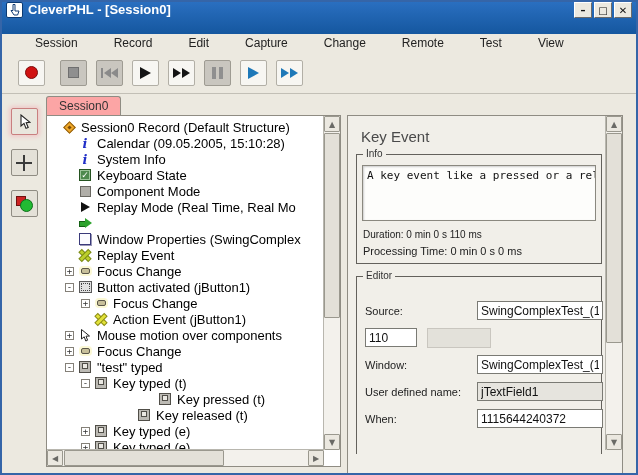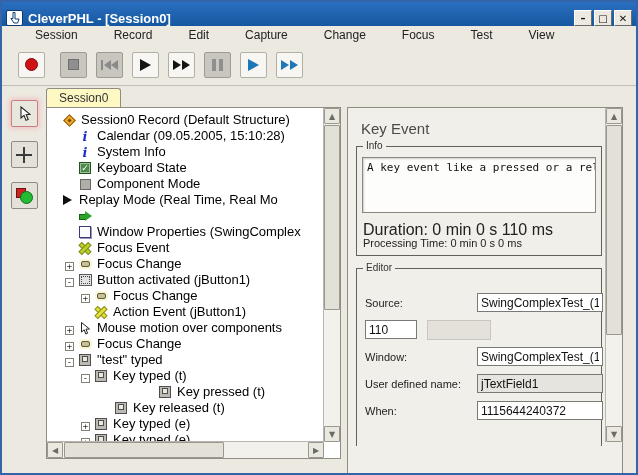--- a/index.html
+++ b/index.html
@@ -6,22 +6,22 @@
   html,body { background:#777; }
   body { font-family:"Liberation Sans", sans-serif; }
 
   .window{
     position:relative; width:638px; height:475px;
     background:#ece9e0; border:2px solid #3565a8; overflow:hidden;
   }
 
   
   .titlebar{
-    height:24px; background:linear-gradient(#2a6fc0,#15579f);
-    display:flex; align-items:flex-end; padding:0 4px; color:#fff;
+    height:32px; background:linear-gradient(#2a6fc0,#15579f);
+    display:flex; align-items:flex-start; padding:0 4px; color:#fff;
   }
   .title-icon{
     width:17px;height:16px;background:#fff;border:1px solid #0c3a72;border-radius:2px;
     display:flex;align-items:center;justify-content:center;margin-right:5px;flex:none;
   }
   .title-text{ font-size:13px; font-weight:bold; flex:1; white-space:nowrap; overflow:hidden; }
   .win-controls{ display:flex; gap:2px; }
   .win-btn{
     width:18px;height:16px;background:#ece9e0;border:1px solid #fff;
     border-right-color:#6a6a6a;border-bottom-color:#6a6a6a;
@@ -68,32 +68,32 @@
   .g-plus{ position:relative; width:16px; height:16px; }
   .g-plus::before{ content:""; position:absolute; left:0; right:0; top:7px; height:2px; background:#3a3a3a; }
   .g-plus::after{ content:""; position:absolute; top:0; bottom:0; left:7px; width:2px; background:#3a3a3a; }
   .g-recobj{ position:relative; width:17px; height:16px; }
   .g-recobj::before{ content:""; position:absolute; left:0; top:0; width:8px; height:8px; background:#cc2222; border:1px solid #701010; }
   .g-recobj::after{ content:""; position:absolute; right:0; bottom:0; width:11px; height:11px; border-radius:50%; background:#22bb33; border:1px solid #0e6e1a; }
 
   
   .tab{
     position:absolute; left:44px; top:2px; height:19px; padding:0 12px;
-    background:#fef9c3; border:1px solid #8f8c83; border-bottom:none;
+    background:#fca5a5; border:1px solid #8f8c83; border-bottom:none;
     border-radius:3px 3px 0 0; font-size:12px; color:#333; display:flex; align-items:center;
   }
 
   
   .panel{ position:absolute; background:#f1efe9; border:1px solid #8f8c83; }
   .tree-panel{ left:44px; top:21px; width:295px; height:352px; background:#fff; }
   .detail-panel{ left:345px; top:21px; width:276px; height:425px; }
 
   
   .tree{ position:absolute; left:0; top:0; width:277px; height:334px; overflow:hidden; padding-top:3px; background:#fff; }
-  .tree-row{ height:16px; display:flex; align-items:flex-end; font-size:13px; color:#000; white-space:nowrap; }
+  .tree-row{ height:16px; display:flex; align-items:center; font-size:13px; color:#000; white-space:nowrap; }
   .handle{
     width:9px;height:9px;flex:none;border:1px solid #848078;background:#fff;
     font-size:9px;line-height:7px;text-align:center;color:#333;margin-right:3px;
     font-family:"DejaVu Sans Mono", monospace;
   }
   .handle.empty{ visibility:hidden; }
   .tico{ width:16px; height:14px; flex:none; display:flex; align-items:center; justify-content:center; margin-right:4px; }
   .tlabel{ white-space:nowrap; }
 
   
@@ -136,21 +136,21 @@
   .detail-title{ position:absolute; left:13px; top:12px; font-size:15px; color:#4a4a4a; }
   .groupbox{ position:absolute; left:8px; width:246px; border:1px solid #63615c; }
   .gb-legend{ position:absolute; top:-7px; left:6px; background:#f1efe9; padding:0 3px; font-size:10px; color:#333; }
   .info-box{ top:38px; height:110px; }
   .info-text{
     position:absolute; left:5px; right:5px; top:10px; height:56px; background:#fdfdfb;
     border:1px solid #8a887f; box-shadow:inset 1px 1px 2px #ccc;
     font-family:"DejaVu Sans Mono", monospace; font-size:11px; color:#111; padding:3px 4px;
     white-space:nowrap; overflow:hidden;
   }
-  .info-line1{ position:absolute; left:6px; top:74px; font-size:16px; color:#222; }
+  .info-line1{ position:absolute; left:6px; top:74px; font-size:10px; color:#222; }
   .info-line2{ position:absolute; left:6px; top:90px; font-size:11px; color:#222; }
   .editor-box{ top:160px; height:178px; border-bottom:none; }
   .ed-fields{ position:absolute; left:0; top:24px; right:0; }
   .ed-row{ display:flex; align-items:center; height:19px; margin:0 0 8px 8px; }
   .ed-label{ width:112px; font-size:11px; color:#222; flex:none; }
   .ed-input{
     width:126px; height:19px; border:1px solid #7a7a74; background:#fff;
     font-family:"Liberation Sans", sans-serif; font-size:12px; color:#111; padding:0 3px; flex:none;
   }
   .ed-input.short{ width:52px; }
@@ -175,21 +175,21 @@
         <span class="win-btn">✕</span>
       </span>
   </div>
 
   <div class="menubar">
       <div class="menu-item">Session</div>
       <div class="menu-item">Record</div>
       <div class="menu-item">Edit</div>
       <div class="menu-item">Capture</div>
       <div class="menu-item">Change</div>
-      <div class="menu-item">Focus</div>
+      <div class="menu-item">Remote</div>
       <div class="menu-item">Test</div>
       <div class="menu-item">View</div>
     </div>
 
   <div class="toolbar">
       <div class="tb-btn">
         <span style="display: flex; align-items: center;">
           <span class="g-rec"></span>
         </span>
       </div>
@@ -292,21 +292,21 @@
             </span>
             <span class="tlabel">Keyboard State</span>
           </div>
           <div class="tree-row" style="padding-left: 18px;">
             <span class="handle empty"></span>
             <span class="tico">
               <span class="ic-gray"></span>
             </span>
             <span class="tlabel">Component Mode</span>
           </div>
-          <div class="tree-row" style="">
+          <div class="tree-row" style="padding-left: 18px;">
             <span class="handle empty"></span>
             <span class="tico">
               <span class="ic-play"></span>
             </span>
             <span class="tlabel">Replay Mode (Real Time, Real Mo</span>
           </div>
           <div class="tree-row" style="padding-left: 18px;">
             <span class="handle empty"></span>
             <span class="tico">
               <span class="ic-appstart"></span>
@@ -317,21 +317,21 @@
             <span class="tico">
               <span class="ic-win"></span>
             </span>
             <span class="tlabel">Window Properties (SwingComplex</span>
           </div>
           <div class="tree-row" style="padding-left: 18px;">
             <span class="handle empty"></span>
             <span class="tico">
               <span class="ic-x"></span>
             </span>
-            <span class="tlabel">Focus Event</span>
+            <span class="tlabel">Replay Event</span>
           </div>
           <div class="tree-row" style="padding-left: 18px;">
             <span class="handle">+</span>
             <span class="tico">
               <span class="ic-focus"></span>
             </span>
             <span class="tlabel">Focus Change</span>
           </div>
           <div class="tree-row" style="padding-left: 18px;">
             <span class="handle">-</span>
@@ -392,21 +392,21 @@
           </div>
           <div class="tree-row" style="padding-left: 50px; margin-left: 48px;">
             <span class="handle empty"></span>
             <span class="tico">
               <span class="ic-key">
                 <i></i>
               </span>
             </span>
             <span class="tlabel">Key pressed (t)</span>
           </div>
-          <div class="tree-row" style="padding-left: 54px;">
+          <div class="tree-row" style="padding-left: 77px;">
             <span class="handle empty"></span>
             <span class="tico">
               <span class="ic-key">
                 <i></i>
               </span>
             </span>
             <span class="tlabel">Key released (t)</span>
           </div>
           <div class="tree-row" style="padding-left: 34px;">
             <span class="handle">+</span>

